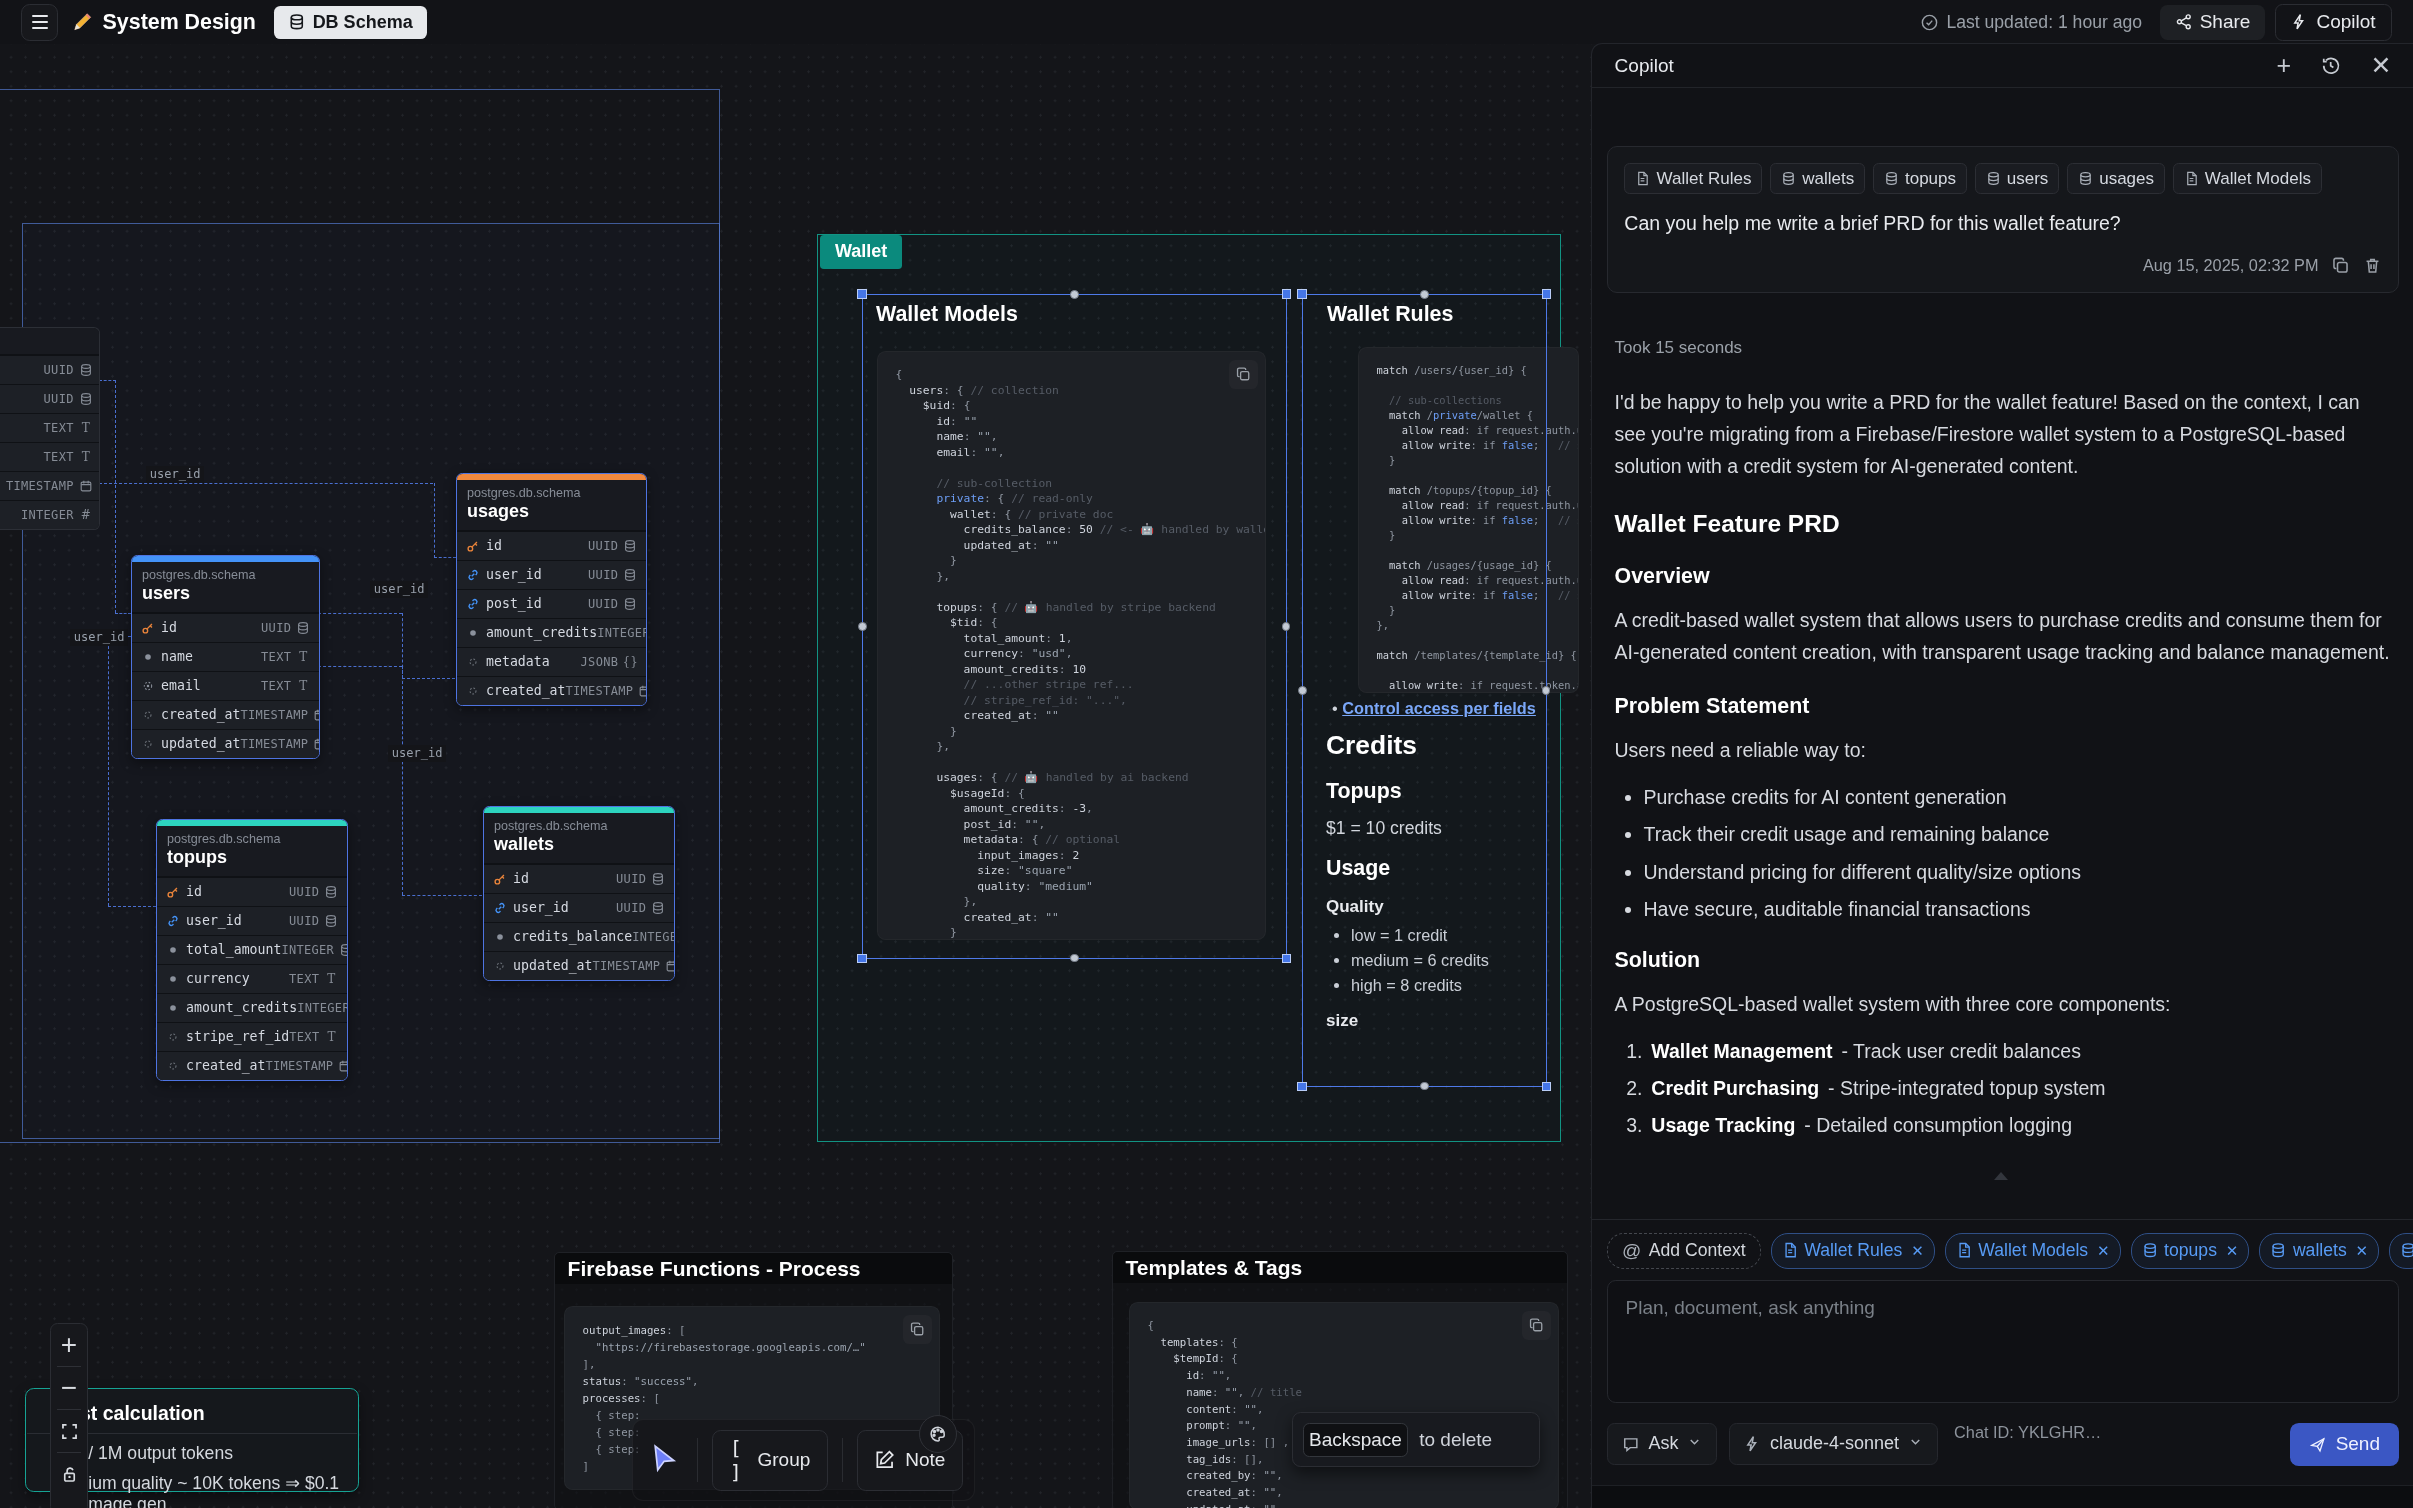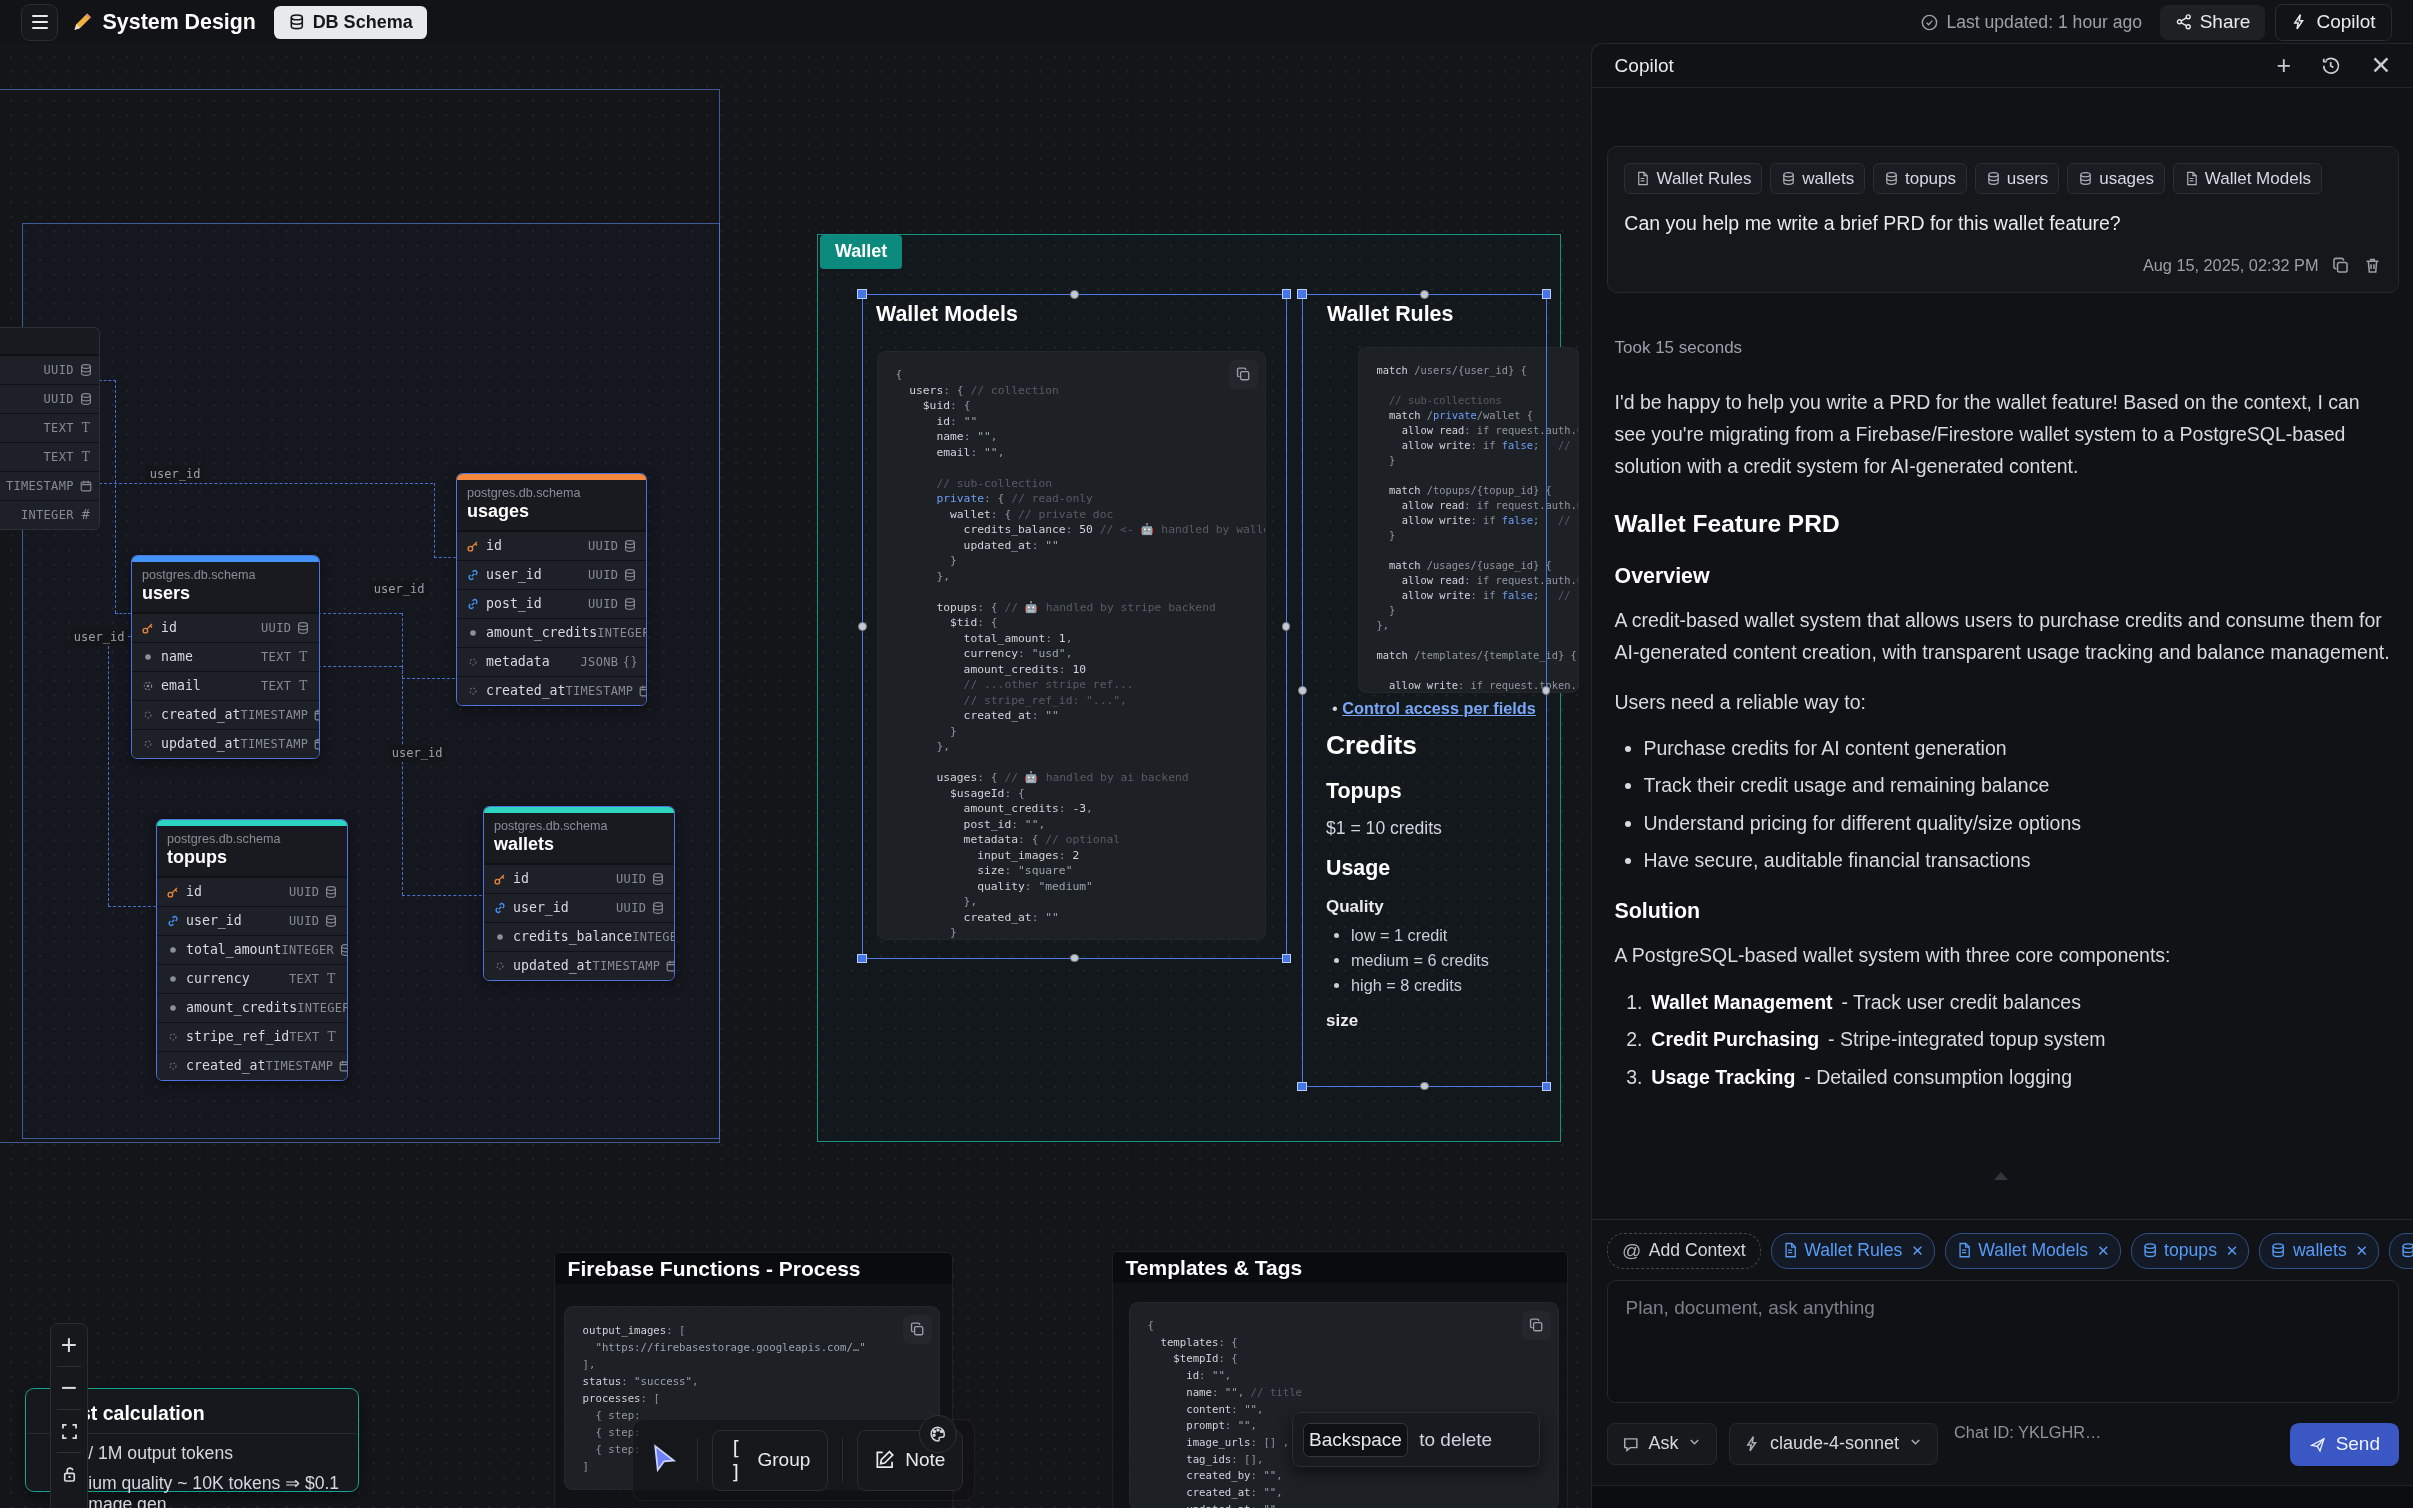--- a/index.html
+++ b/index.html
@@ -961,20 +961,21 @@
               <path d="M6.8 7v4M9.2 7v4"></path>
             </svg>
         </div>
       </div>
       <div id="took">Took 15 seconds</div>
       <div id="response">
           <p>I'd be happy to help you write a PRD for the wallet feature! Based on the context, I can see you're migrating from a Firebase/Firestore wallet system to a PostgreSQL-based solution with a credit system for AI-generated content.</p>
           <h2>Wallet Feature PRD</h2>
           <h3>Overview</h3>
           <p>A credit-based wallet system that allows users to purchase credits and consume them for AI-generated content creation, with transparent usage tracking and balance management.</p>
+          <h3>Problem Statement</h3>
           <p>Users need a reliable way to:</p>
           <ul>
             <li>Purchase credits for AI content generation</li>
             <li>Track their credit usage and remaining balance</li>
             <li>Understand pricing for different quality/size options</li>
             <li>Have secure, auditable financial transactions</li>
           </ul>
           <h3>Solution</h3>
           <p>A PostgreSQL-based wallet system with three core components:</p>
           <ol>

